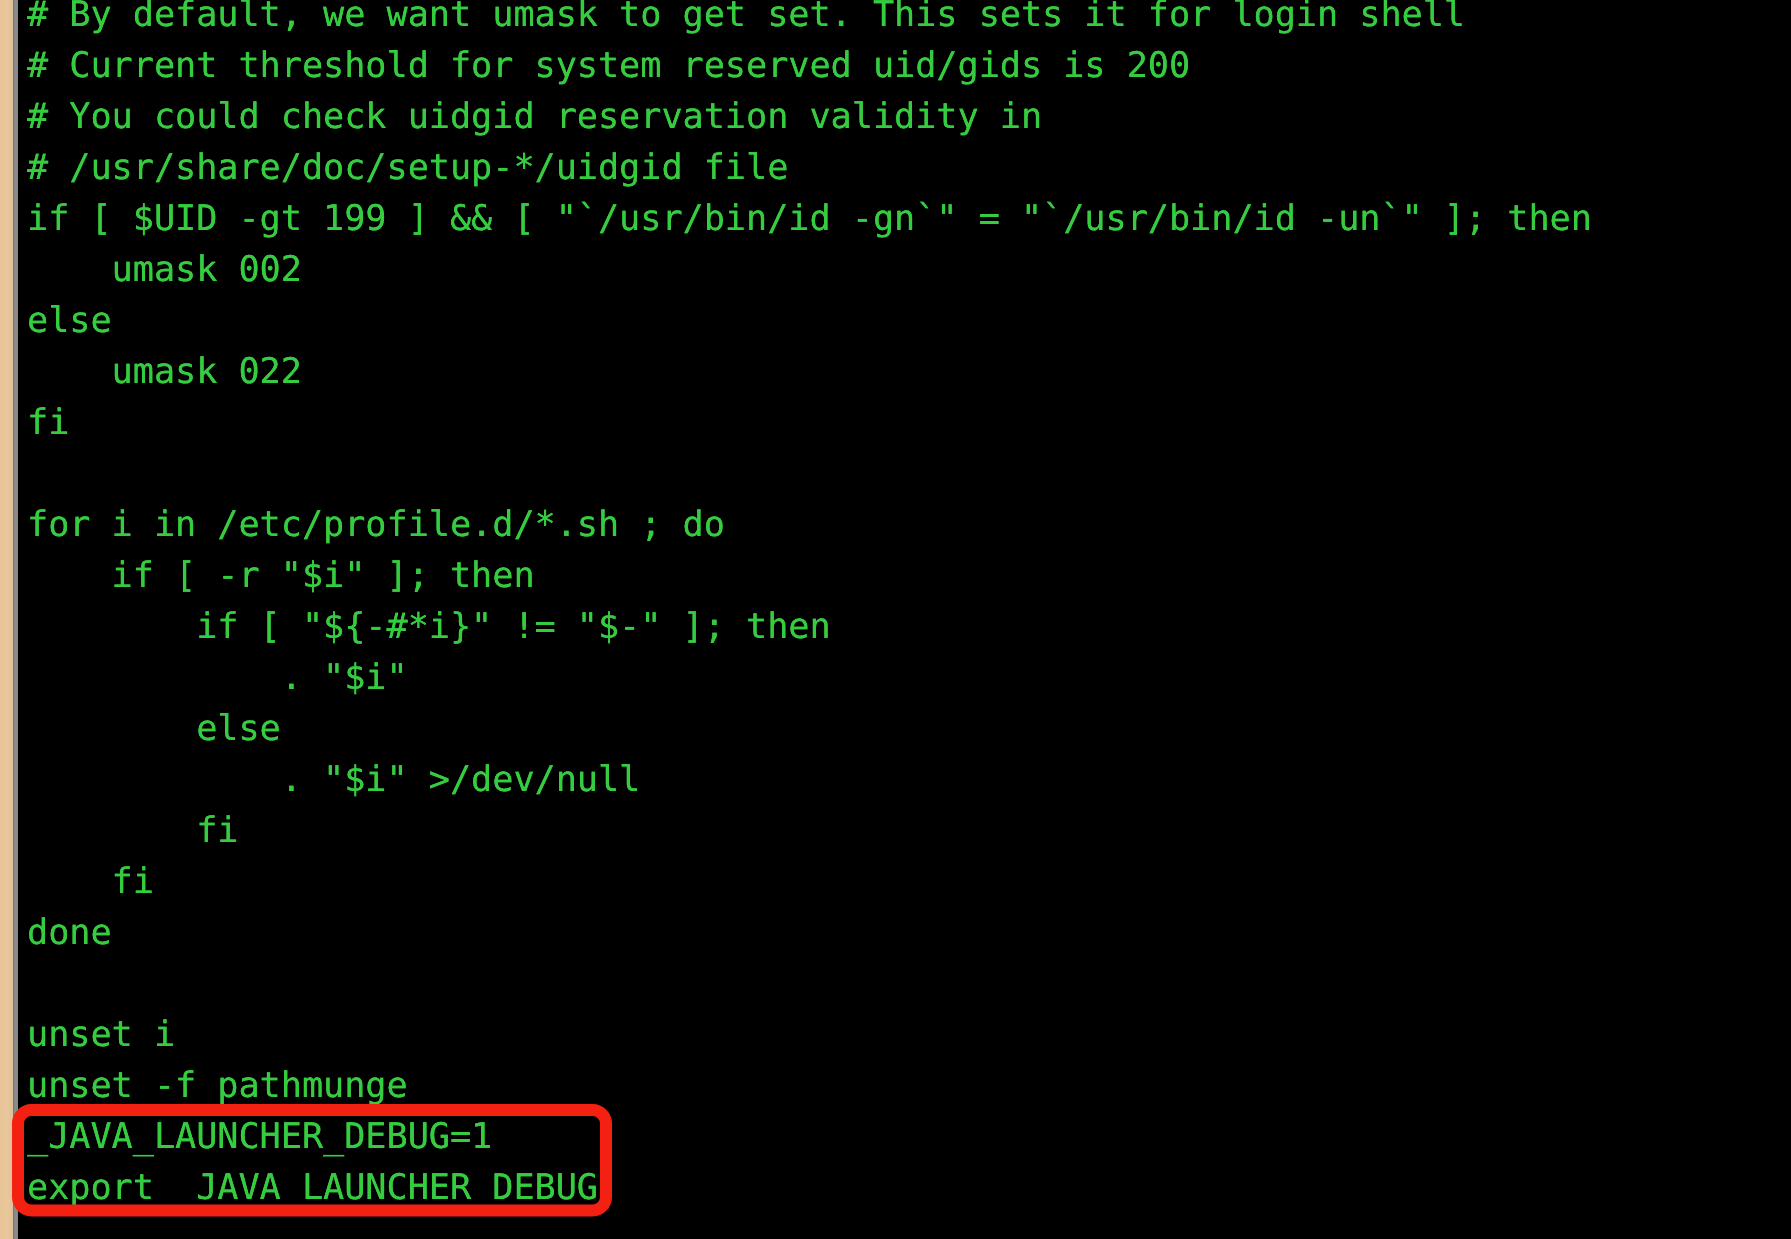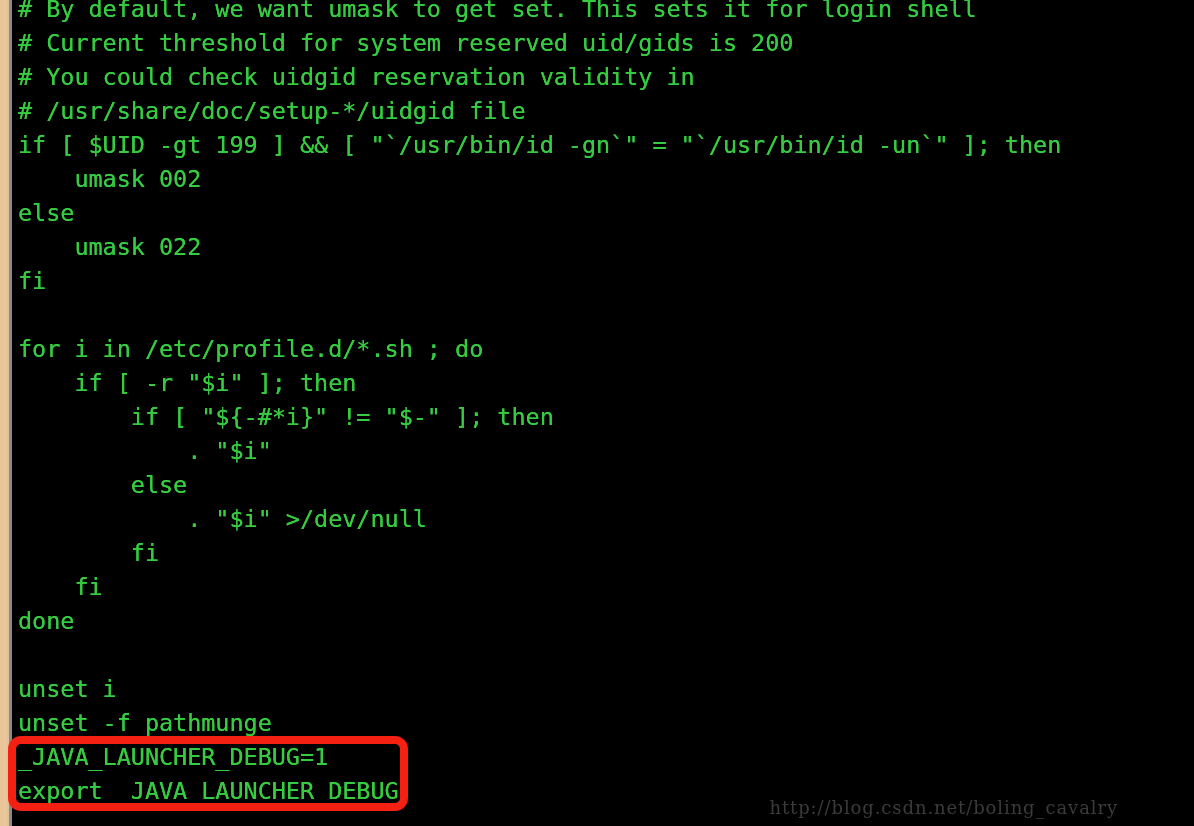--- a/index.html
+++ b/index.html
@@ -95,15 +95,14 @@
 
   <div id="left-strip"></div>
   <div id="left-divider" style="background: rgb(138, 138, 138);"></div>
 
   <div id="terminal">
     <pre id="code" style="color: rgb(53, 204, 64);"><div class="line"># By default, we want umask to get set. This sets it for login shell</div><div class="line"># Current threshold for system reserved uid/gids is 200</div><div class="line"># You could check uidgid reservation validity in</div><div class="line"># /usr/share/doc/setup-*/uidgid file</div><div class="line">if [ $UID -gt 199 ] &amp;&amp; [ "`/usr/bin/id -gn`" = "`/usr/bin/id -un`" ]; then</div><div class="line">    umask 002</div><div class="line">else</div><div class="line">    umask 022</div><div class="line">fi</div><div class="line">&nbsp;</div><div class="line">for i in /etc/profile.d/*.sh ; do</div><div class="line">    if [ -r "$i" ]; then</div><div class="line">        if [ "${-#*i}" != "$-" ]; then</div><div class="line">            . "$i"</div><div class="line">        else</div><div class="line">            . "$i" &gt;/dev/null</div><div class="line">        fi</div><div class="line">    fi</div><div class="line">done</div><div class="line">&nbsp;</div><div class="line">unset i</div><div class="line">unset -f pathmunge</div><div class="line">_JAVA_LAUNCHER_DEBUG=1</div><div class="line">export _JAVA_LAUNCHER_DEBUG</div></pre>
   </div>
 
   <div id="highlight-box" style="border-color: rgb(244, 33, 18);"></div>
 
-  <div id="watermark" style="color: rgb(59, 59, 59);">http://blog.csdn.net/boling_cavalry</div>
 
 </div>
 
 </body></html>

